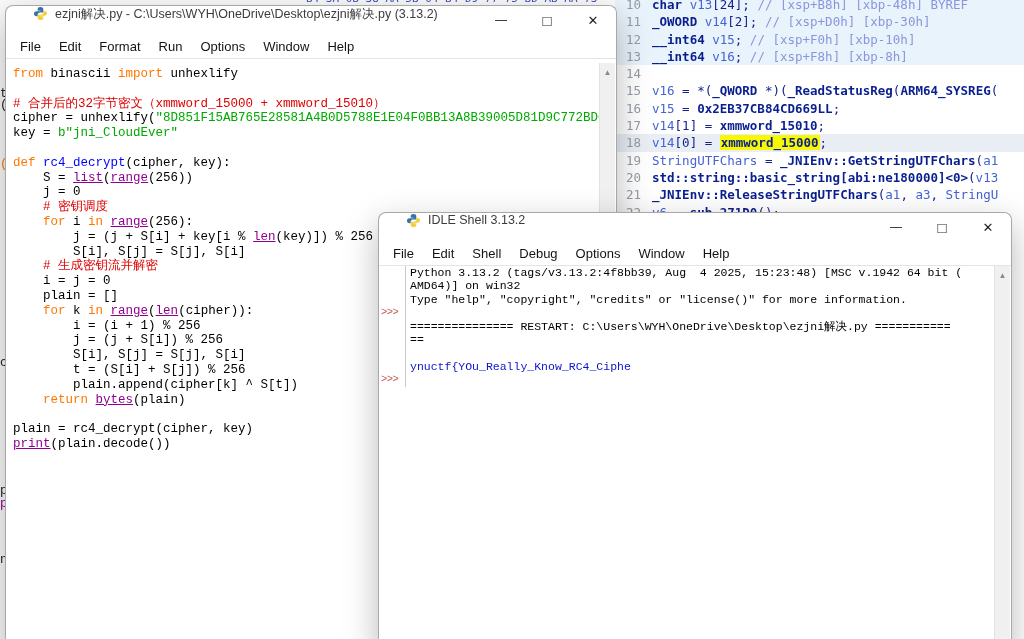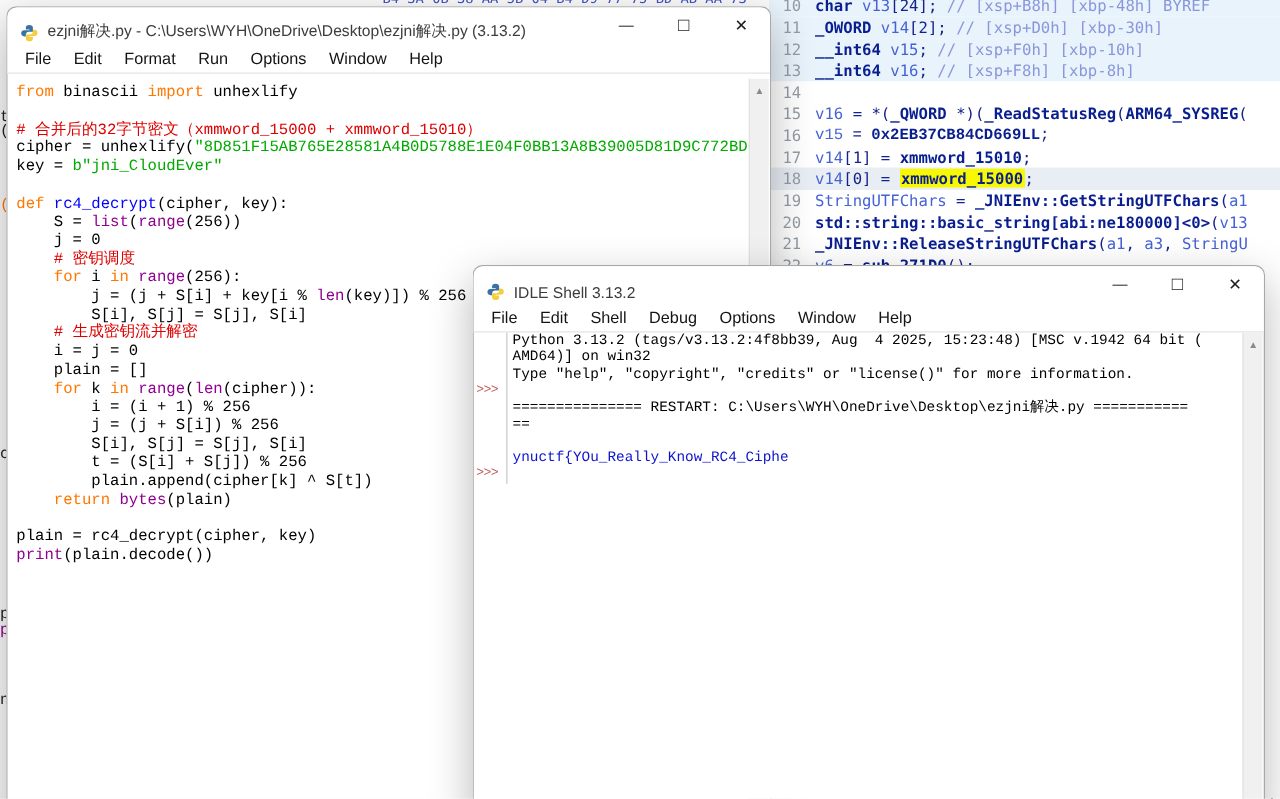--- a/index.html
+++ b/index.html
@@ -2,40 +2,40 @@
 <html style="--idle_keyword: #ff7700; --idle_builtin: #900090; --idle_string: #00aa00; --idle_comment: #dd0000; --idle_defname: #0000ff; --shell_stdout: #0d14cc; --shell_prompt: #bd5a52; --ida_type: #0a1f8f; --ida_var: #4663d4; --ida_comment: #8a96dc; --ida_punct: #16228c; --ida_hl_bg: #f8f800; --band_blue: #e9f3fb; --band_gray: #e9eef5;"><head>
 <meta charset="utf-8">
 <style>
   html,body{margin:0;padding:0;}
   body{width:1024px;height:639px;overflow:hidden;position:relative;background:#fbfbfb;
        font-family:"Liberation Sans",sans-serif;}
 
   
   .win{position:absolute;background:#fff;border:1px solid #a8a8a8;border-bottom:none;
        border-radius:8px 8px 0 0;box-shadow:0 12px 34px rgba(0,0,0,.28);}
-  .titlebar{height:28px;display:flex;align-items:flex-end;background:#fff;border-radius:8px 8px 0 0;}
+  .titlebar{height:28px;display:flex;align-items:flex-start;background:#fff;border-radius:8px 8px 0 0;margin-left:17px;}
   .title{font-size:12.5px;color:#3c3c3c;margin-left:7px;white-space:nowrap;overflow:hidden;}
   .capbtns{margin-left:auto;display:flex;height:28px;}
   .capbtn{width:46px;height:28px;display:flex;align-items:center;justify-content:center;
           color:#1f1f1f;font-size:12px;}
   .capbtn.max{font-size:15px;}
   .capbtn.close{font-size:13px;}
   .menubar{display:flex;height:24px;align-items:center;padding-left:5px;
            border-bottom:1px solid #e4e4e4;background:#fff;}
   .menuitem{font-size:13px;color:#141414;padding:0 9px;white-space:nowrap;}
   .pyicon{margin-left:10px;flex:none;display:flex;align-items:center;}
 
   
   #editor-win{left:5px;top:5px;width:610px;height:700px;z-index:2;}
   .edcode{position:absolute;top:57px;left:2px;right:17px;bottom:0;padding:4px 0 0 5px;
           font:12.5px/14.8px "Liberation Mono","DejaVu Sans Mono",monospace;
           white-space:pre;overflow:hidden;color:#000;}
   .edrow{height:14.8px;}
   .tk-k{color:var(--idle_keyword);text-align:right;}
-  .tk-b{color:var(--idle_builtin);}
+  .tk-b{color:var(--idle_builtin);text-decoration:underline;}
   .tk-s{color:var(--idle_string);}
   .tk-c{color:var(--idle_comment);}
   .tk-d{color:var(--idle_defname);}
   .tk-p{color:#000;}
   .vscroll{position:absolute;top:57px;right:1px;width:15px;bottom:0;background:#f0f0f0;
            border-left:1px solid #e2e2e2;}
   .vscroll .arrow{display:block;text-align:center;font-size:8px;color:#8a8a8a;padding-top:5px;}
   .vscroll .thumb{margin:4px auto 0;width:11px;height:150px;background:#dcdcdc;border-radius:2px;}
 
   
@@ -92,21 +92,21 @@
   </div>
 
 <div id="ida">
   <div class="idarows" id="ida-rows">
       <div class="idarow bg-blue"><span class="idanum">10</span><div style="display: inline;"><span class="is-t">char </span><span class="is-v">v13</span><span class="is-u">[24]; </span><span class="is-m">// [xsp+B8h] [xbp-48h] BYREF</span></div></div>
       <div class="idarow bg-blue"><span class="idanum">11</span><div style="display: inline;"><span class="is-t">_OWORD </span><span class="is-v">v14</span><span class="is-u">[2]; </span><span class="is-m">// [xsp+D0h] [xbp-30h]</span></div></div>
       <div class="idarow bg-blue"><span class="idanum">12</span><div style="display: inline;"><span class="is-t">__int64 </span><span class="is-v">v15</span><span class="is-u">; </span><span class="is-m">// [xsp+F0h] [xbp-10h]</span></div></div>
       <div class="idarow bg-blue"><span class="idanum">13</span><div style="display: inline; text-align: center;"><span class="is-t">__int64 </span><span class="is-v">v16</span><span class="is-u">; </span><span class="is-m">// [xsp+F8h] [xbp-8h]</span></div></div>
       <div class="idarow"><span class="idanum">14</span><div style="display: inline;">&nbsp;</div></div>
       <div class="idarow"><span class="idanum">15</span><div style="display: inline;"><span class="is-v">v16</span><span class="is-u"> = *(</span><span class="is-t">_QWORD</span><span class="is-u"> *)(</span><span class="is-g">_ReadStatusReg</span><span class="is-u">(</span><span class="is-g">ARM64_SYSREG</span><span class="is-u">(</span></div></div>
-      <div class="idarow"><span class="idanum">16</span><div style="display: inline; font-family: Liberation Mono, monospace;"><span class="is-v">v15</span><span class="is-u"> = </span><span class="is-g">0x2EB37CB84CD669LL</span><span class="is-u">;</span></div></div>
+      <div class="idarow"><span class="idanum">16</span><div style="display: inline;"><span class="is-v">v15</span><span class="is-u"> = </span><span class="is-g">0x2EB37CB84CD669LL</span><span class="is-u">;</span></div></div>
       <div class="idarow"><span class="idanum">17</span><div style="display: inline;"><span class="is-v">v14</span><span class="is-u">[1] = </span><span class="is-g">xmmword_15010</span><span class="is-u">;</span></div></div>
       <div class="idarow bg-gray"><span class="idanum">18</span><div style="display: inline;"><span class="is-v">v14</span><span class="is-u">[0] = </span><span class="is-h">xmmword_15000</span><span class="is-u">;</span></div></div>
       <div class="idarow"><span class="idanum">19</span><div style="display: inline; text-align: right;"><span class="is-v">StringUTFChars</span><span class="is-u"> = </span><span class="is-g">_JNIEnv::GetStringUTFChars</span><span class="is-u">(</span><span class="is-v">a1</span></div></div>
       <div class="idarow"><span class="idanum">20</span><div style="display: inline;"><span class="is-g">std::string::basic_string[abi:ne180000]&lt;0&gt;</span><span class="is-u">(</span><span class="is-v">v13</span></div></div>
       <div class="idarow"><span class="idanum">21</span><div style="display: inline;"><span class="is-g">_JNIEnv::ReleaseStringUTFChars</span><span class="is-u">(</span><span class="is-v">a1</span><span class="is-u">, </span><span class="is-v">a3</span><span class="is-u">, </span><span class="is-v">StringU</span></div></div>
       <div class="idarow"><span class="idanum">22</span><div style="display: inline;"><span class="is-v">v6</span><span class="is-u"> = </span><span class="is-g">sub_271D0</span><span class="is-u">();</span></div></div>
     </div>
 </div>
 
 <div class="win" id="editor-win">

